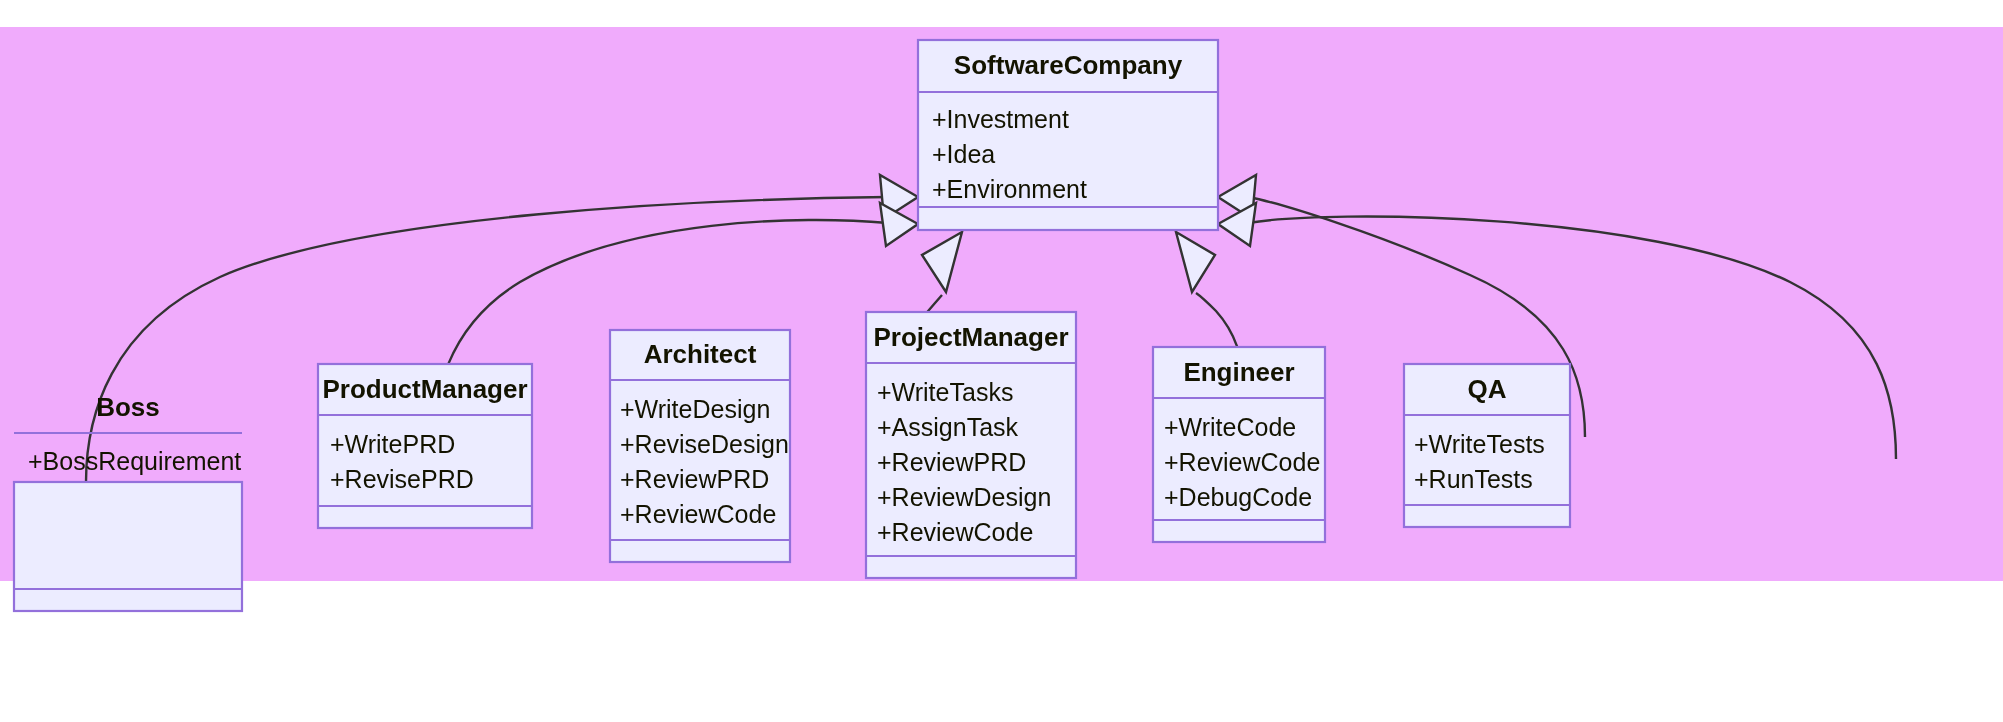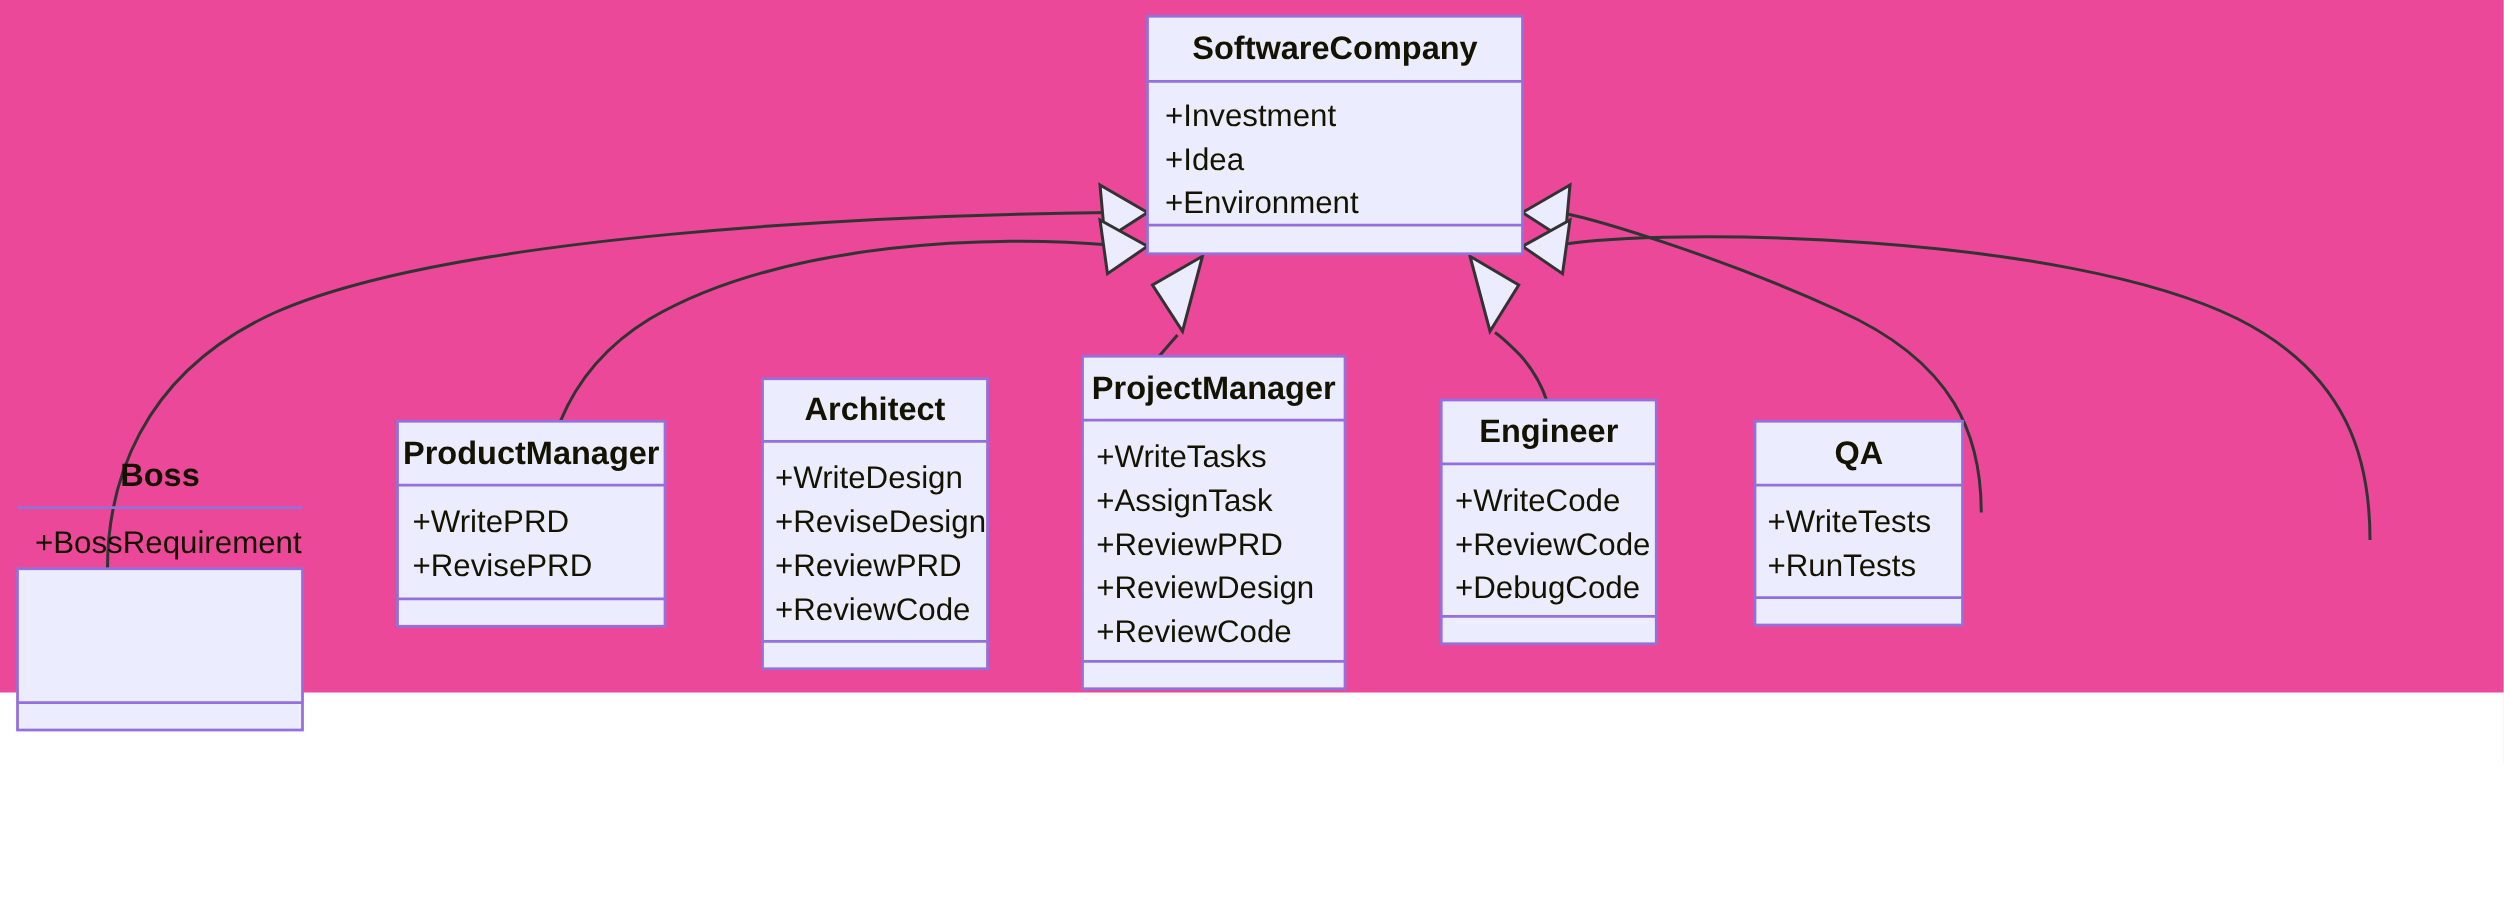--- a/index.html
+++ b/index.html
@@ -10,21 +10,22 @@
   body {
     width: 2003px;
     height: 722px;
     font-family: "Liberation Sans", sans-serif;
     overflow: hidden;
   }
   #diagram-root {
     position: relative;
     width: 2003px;
     height: 554px;
-    background: #ec4899;
+    background: #f0abfc;
+    margin-top: 27px;
   }
   svg.uml-canvas {
     display: block;
     width: 2003px;
     height: 722px;
   }
   .class-box-rect {
     fill: #ECECFF;
     stroke: #9370DB;
     stroke-width: 2.2;

